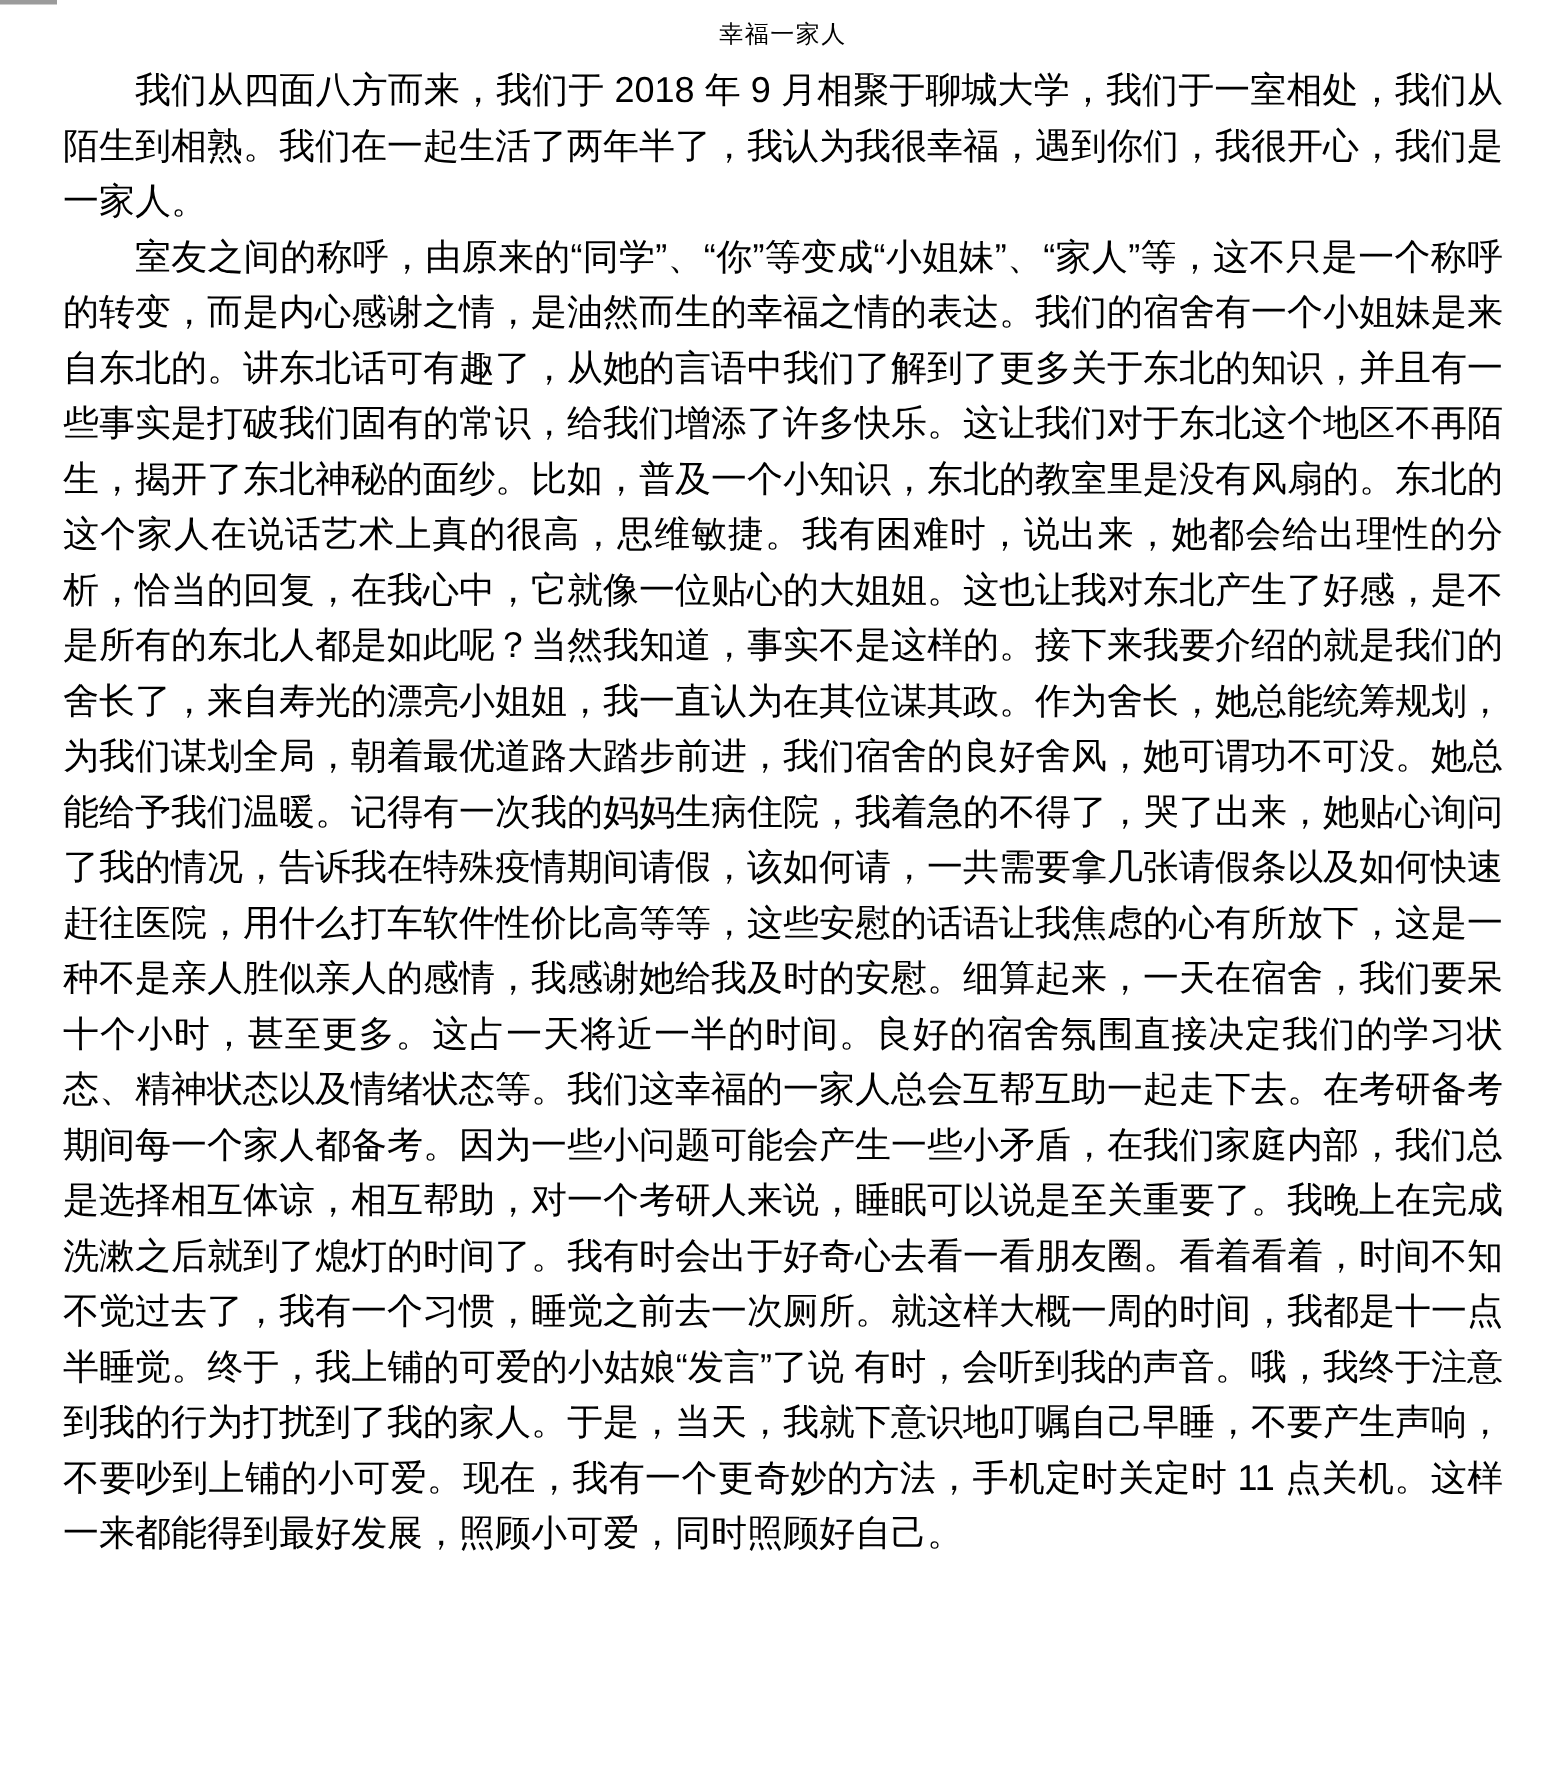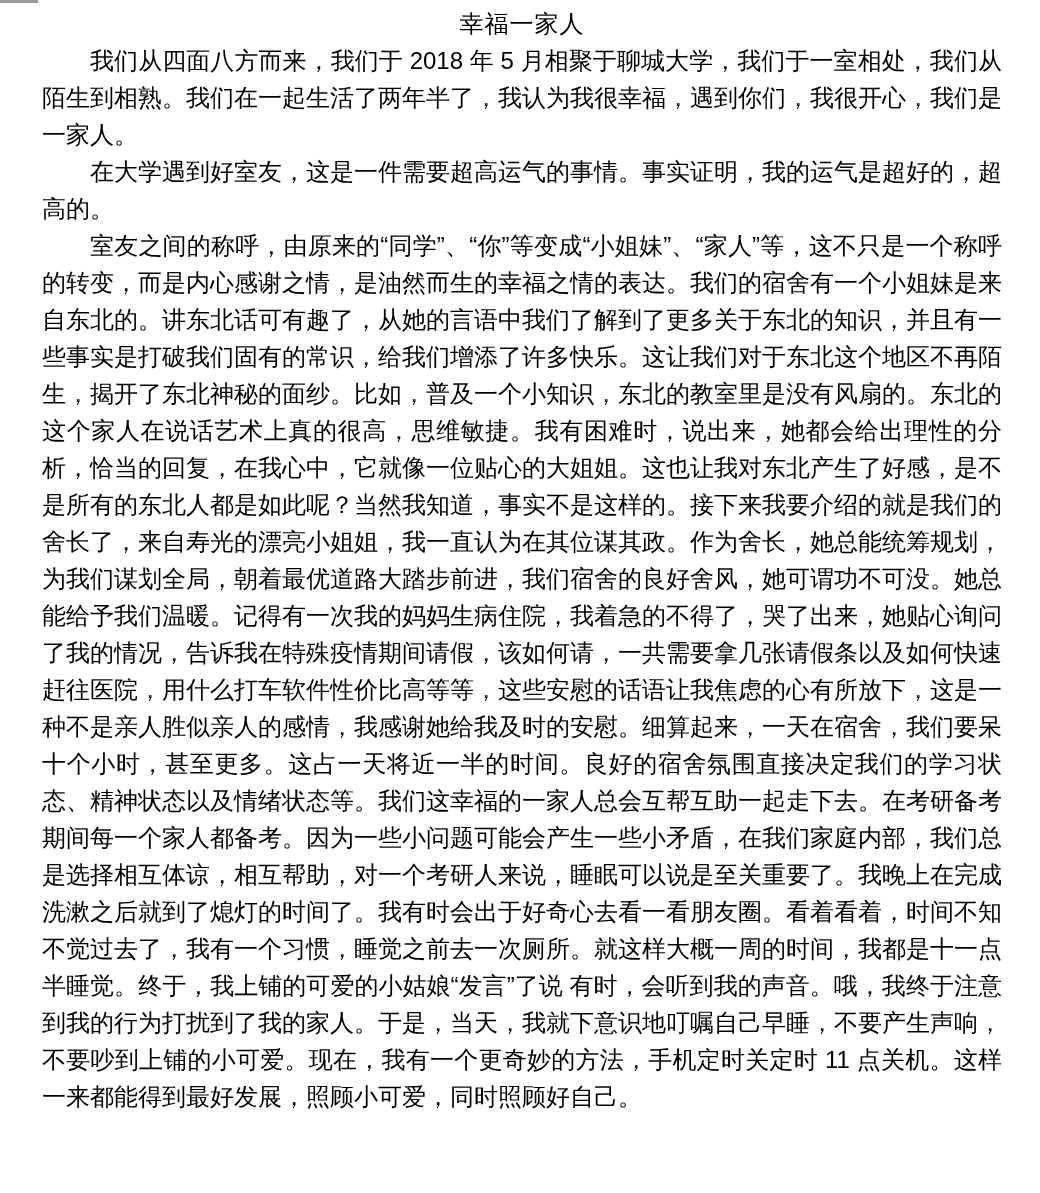--- a/index.html
+++ b/index.html
@@ -15,21 +15,21 @@
     box-sizing: border-box;
     padding: 5px 38px 12px 42px;
     background: #ffffff;
     color: #000000;
     font-family: "Liberation Sans", sans-serif;
     font-size: 24px;
     line-height: 37px;
     overflow: hidden;
   }
   .doc-title {
-    font-size: 24px;
+    font-size: 16px;
     font-weight: 400;
     margin: 0;
     text-align: center;
     line-height: 37px;
     letter-spacing: 1px;
   }
   .doc-paragraph {
     margin: 0;
     text-align: justify;
     text-justify: inter-ideograph;
@@ -46,19 +46,18 @@
   }
 </style>
 </head>
 <body>
 
 <div class="page">
   <div class="corner-artifact"></div>
 
   <h1 class="doc-title">幸福一家人</h1>
 
-  <p class="doc-paragraph">我们从四面八方而来，我们于 2018 年 5 月相聚于聊城大学，我们于一室相处，我们从陌生到相熟。我们在一起生活了两年半了，我认为我很幸福，遇到你们，我很开心，我们是一家人。</p>
+  <p class="doc-paragraph">我们从四面八方而来，我们于 2018 年 9 月相聚于聊城大学，我们于一室相处，我们从陌生到相熟。我们在一起生活了两年半了，我认为我很幸福，遇到你们，我很开心，我们是一家人。</p>
 
-  <p class="doc-paragraph">在大学遇到好室友，这是一件需要超高运气的事情。事实证明，我的运气是超好的，超高的。</p>
 
   <p class="doc-paragraph">室友之间的称呼，由原来的“同学”、“你”等变成“小姐妹”、“家人”等，这不只是一个称呼的转变，而是内心感谢之情，是油然而生的幸福之情的表达。我们的宿舍有一个小姐妹是来自东北的。讲东北话可有趣了，从她的言语中我们了解到了更多关于东北的知识，并且有一些事实是打破我们固有的常识，给我们增添了许多快乐。这让我们对于东北这个地区不再陌生，揭开了东北神秘的面纱。比如，普及一个小知识，东北的教室里是没有风扇的。东北的这个家人在说话艺术上真的很高，思维敏捷。我有困难时，说出来，她都会给出理性的分析，恰当的回复，在我心中，它就像一位贴心的大姐姐。这也让我对东北产生了好感，是不是所有的东北人都是如此呢？当然我知道，事实不是这样的。接下来我要介绍的就是我们的舍长了，来自寿光的漂亮小姐姐，我一直认为在其位谋其政。作为舍长，她总能统筹规划，为我们谋划全局，朝着最优道路大踏步前进，我们宿舍的良好舍风，她可谓功不可没。她总能给予我们温暖。记得有一次我的妈妈生病住院，我着急的不得了，哭了出来，她贴心询问了我的情况，告诉我在特殊疫情期间请假，该如何请，一共需要拿几张请假条以及如何快速赶往医院，用什么打车软件性价比高等等，这些安慰的话语让我焦虑的心有所放下，这是一种不是亲人胜似亲人的感情，我感谢她给我及时的安慰。细算起来，一天在宿舍，我们要呆十个小时，甚至更多。这占一天将近一半的时间。良好的宿舍氛围直接决定我们的学习状态、精神状态以及情绪状态等。我们这幸福的一家人总会互帮互助一起走下去。在考研备考期间每一个家人都备考。因为一些小问题可能会产生一些小矛盾，在我们家庭内部，我们总是选择相互体谅，相互帮助，对一个考研人来说，睡眠可以说是至关重要了。我晚上在完成洗漱之后就到了熄灯的时间了。我有时会出于好奇心去看一看朋友圈。看着看着，时间不知不觉过去了，我有一个习惯，睡觉之前去一次厕所。就这样大概一周的时间，我都是十一点半睡觉。终于，我上铺的可爱的小姑娘“发言”了说 有时，会听到我的声音。哦，我终于注意到我的行为打扰到了我的家人。于是，当天，我就下意识地叮嘱自己早睡，不要产生声响，不要吵到上铺的小可爱。现在，我有一个更奇妙的方法，手机定时关定时 11 点关机。这样一来都能得到最好发展，照顾小可爱，同时照顾好自己。</p>
 
 </div>
 
 </body></html>

